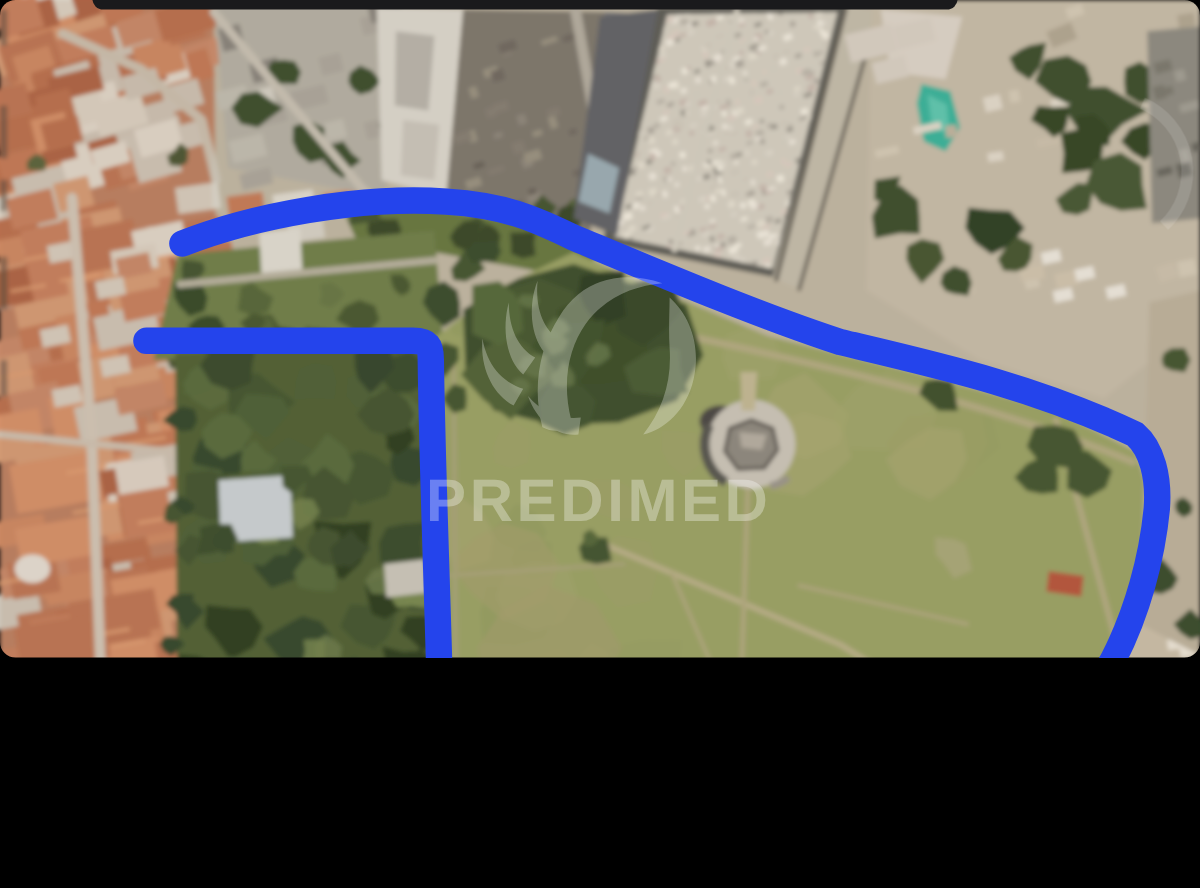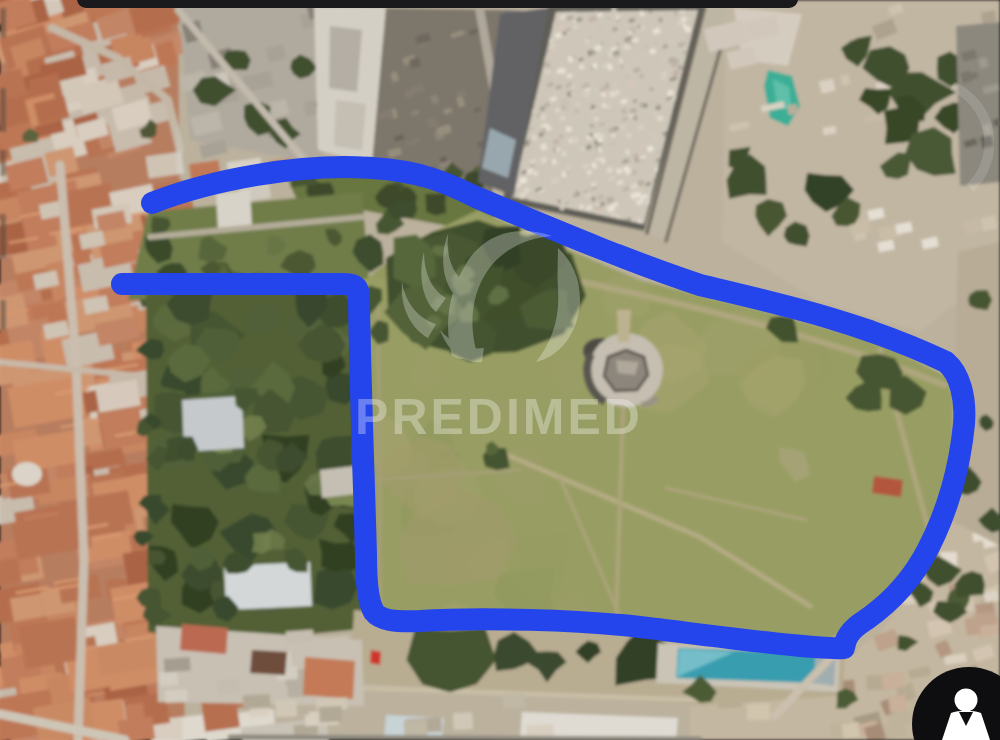--- a/index.html
+++ b/index.html
@@ -1,14 +1,14 @@
 <!DOCTYPE html>
 <html><head><meta charset="utf-8"><style>
 html,body{margin:0;padding:0;background:#000;}
-#stage{position:relative;width:1000px;height:740px;overflow:hidden;font-family:"Liberation Sans",sans-serif;}
+#stage{position:relative;width:1000px;height:548px;overflow:hidden;font-family:"Liberation Sans",sans-serif;border-radius:13px;}
 </style></head><body>
 <div id="stage">
 <svg width="1000" height="740" viewBox="0 0 1000 740" xmlns="http://www.w3.org/2000/svg">
 <defs>
         <filter id="soft" x="-2%" y="-2%" width="104%" height="104%">
           <feGaussianBlur stdDeviation="1.6"></feGaussianBlur>
         </filter>
       </defs>
 
 <g filter="url(#soft)">

